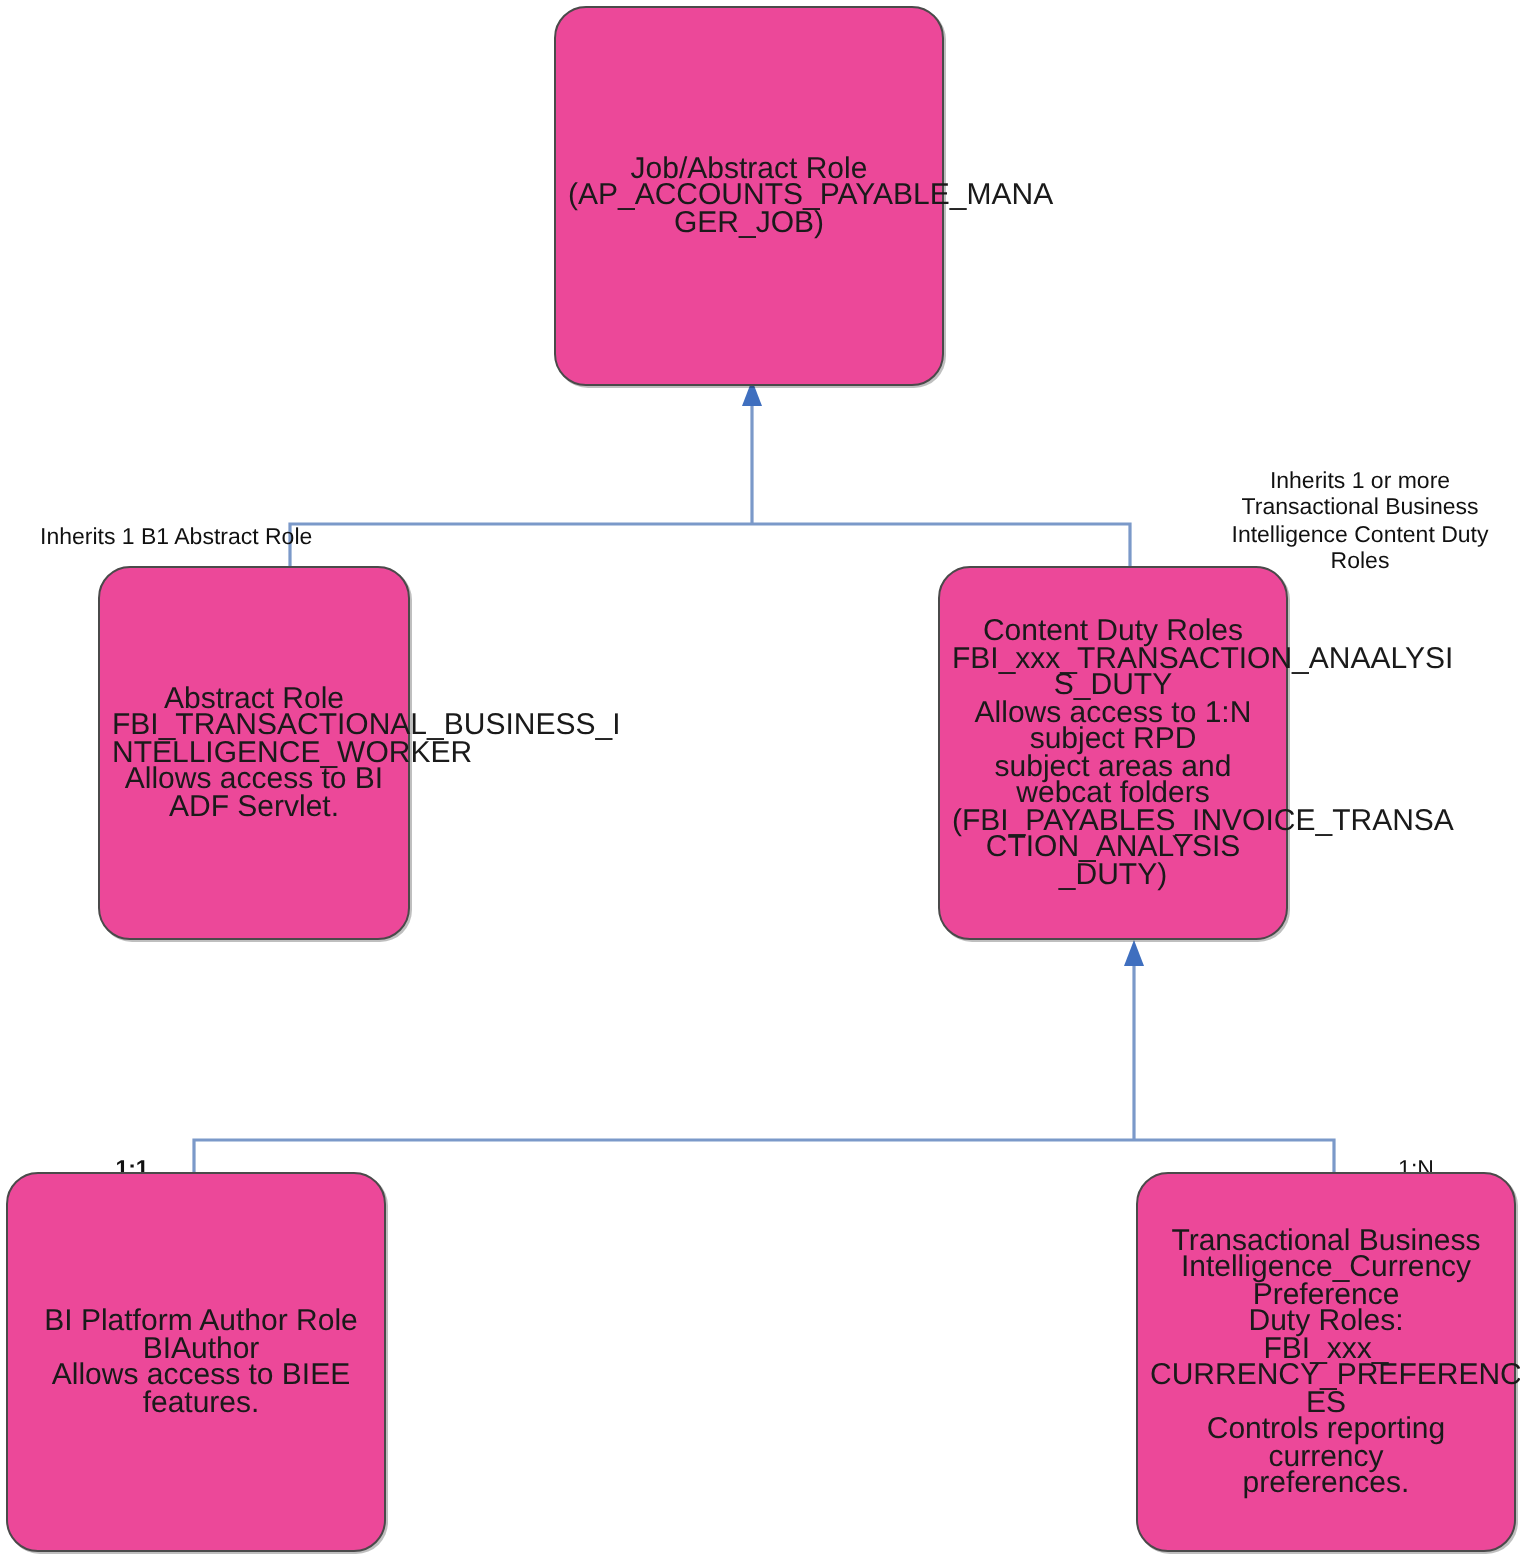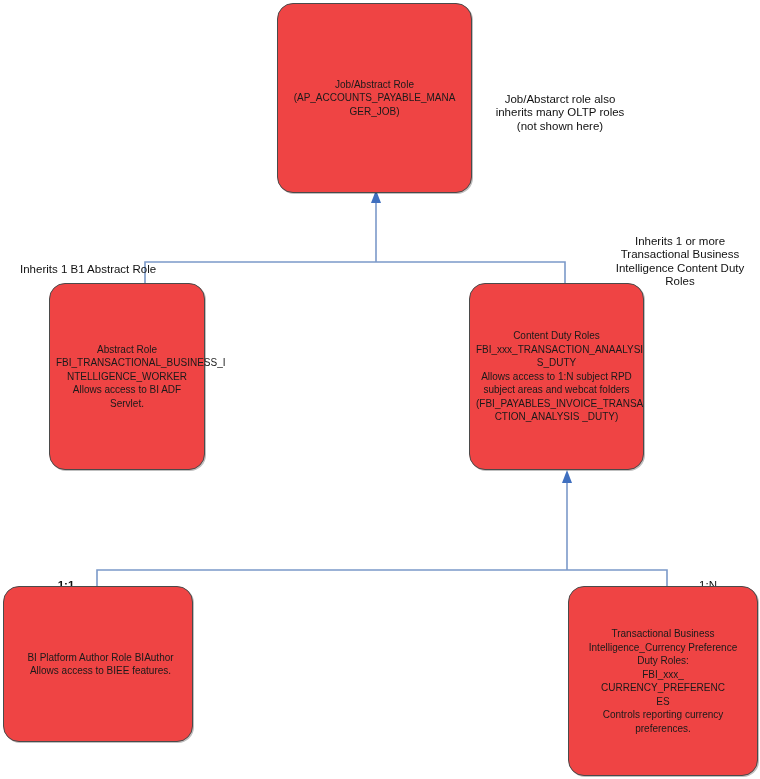--- a/index.html
+++ b/index.html
@@ -13,29 +13,29 @@
   #canvas {
     position: relative;
     width: 760px;
     height: 779px;
     background: #ffffff;
     overflow: hidden;
   }
   .node {
     position: absolute;
     box-sizing: border-box;
-    background: #ef4444;
+    background: #ec4899;
     border: 1px solid #4a4a4a;
     border-radius: 16px;
     display: flex;
     align-items: center;
     justify-content: center;
     text-align: center;
     color: #1a1a1a;
-    font-size: 10px;
+    font-size: 15px;
     line-height: 13.5px;
     padding: 4px 6px;
     box-shadow: 1px 1px 0 rgba(0,0,0,0.25);
   }
   .node .txt {
     width: 100%;
     white-space: pre-line;
   }
   .annot {
     position: absolute;
@@ -82,25 +82,20 @@
     <path class="conn-line" d="M567,570 L567,480"></path>
     <polygon class="arrow-head" points="567,470 562,483 572,483"></polygon>
   </svg>
 
   <div class="node" style="left:277px; top:3px; width:195px; height:190px;">
     <span class="txt">Job/Abstract Role
 (AP_ACCOUNTS_PAYABLE_MANA
 GER_JOB)</span>
   </div>
 
-  <div class="annot" style="left:490px; top:79px; width:140px;">
-    <span>Job/Abstarct role also
-inherits many OLTP roles
-(not shown here)</span>
-  </div>
 
   <div class="annot left-align" style="left:20px; top:249px; width:160px;">
     <span>Inherits 1 B1 Abstract Role</span>
   </div>
 
   <div class="annot" style="left:605px; top:221px; width:150px;">
     <span>Inherits 1 or more
 Transactional Business
 Intelligence Content Duty
 Roles</span>
@@ -124,21 +119,21 @@
   </div>
 
   <div class="annot" style="left:46px; top:565px; width:40px;font-weight:bold;">
     <span>1:1</span>
   </div>
 
   <div class="annot" style="left:688px; top:565px; width:40px;text-decoration:underline;">
     <span>1:N</span>
   </div>
 
-  <div class="node" style="left:3px; top:586px; width:190px; height:156px;padding-left:11px;">
+  <div class="node" style="left:3px; top:586px; width:190px; height:190px;padding-left:11px;">
     <span class="txt">BI Platform Author Role BIAuthor
 Allows access to BIEE features.</span>
   </div>
 
   <div class="node" style="left:568px; top:586px; width:190px; height:190px;">
     <span class="txt">Transactional Business
 Intelligence_Currency Preference
 Duty Roles:
 FBI_xxx_
 CURRENCY_PREFERENC

